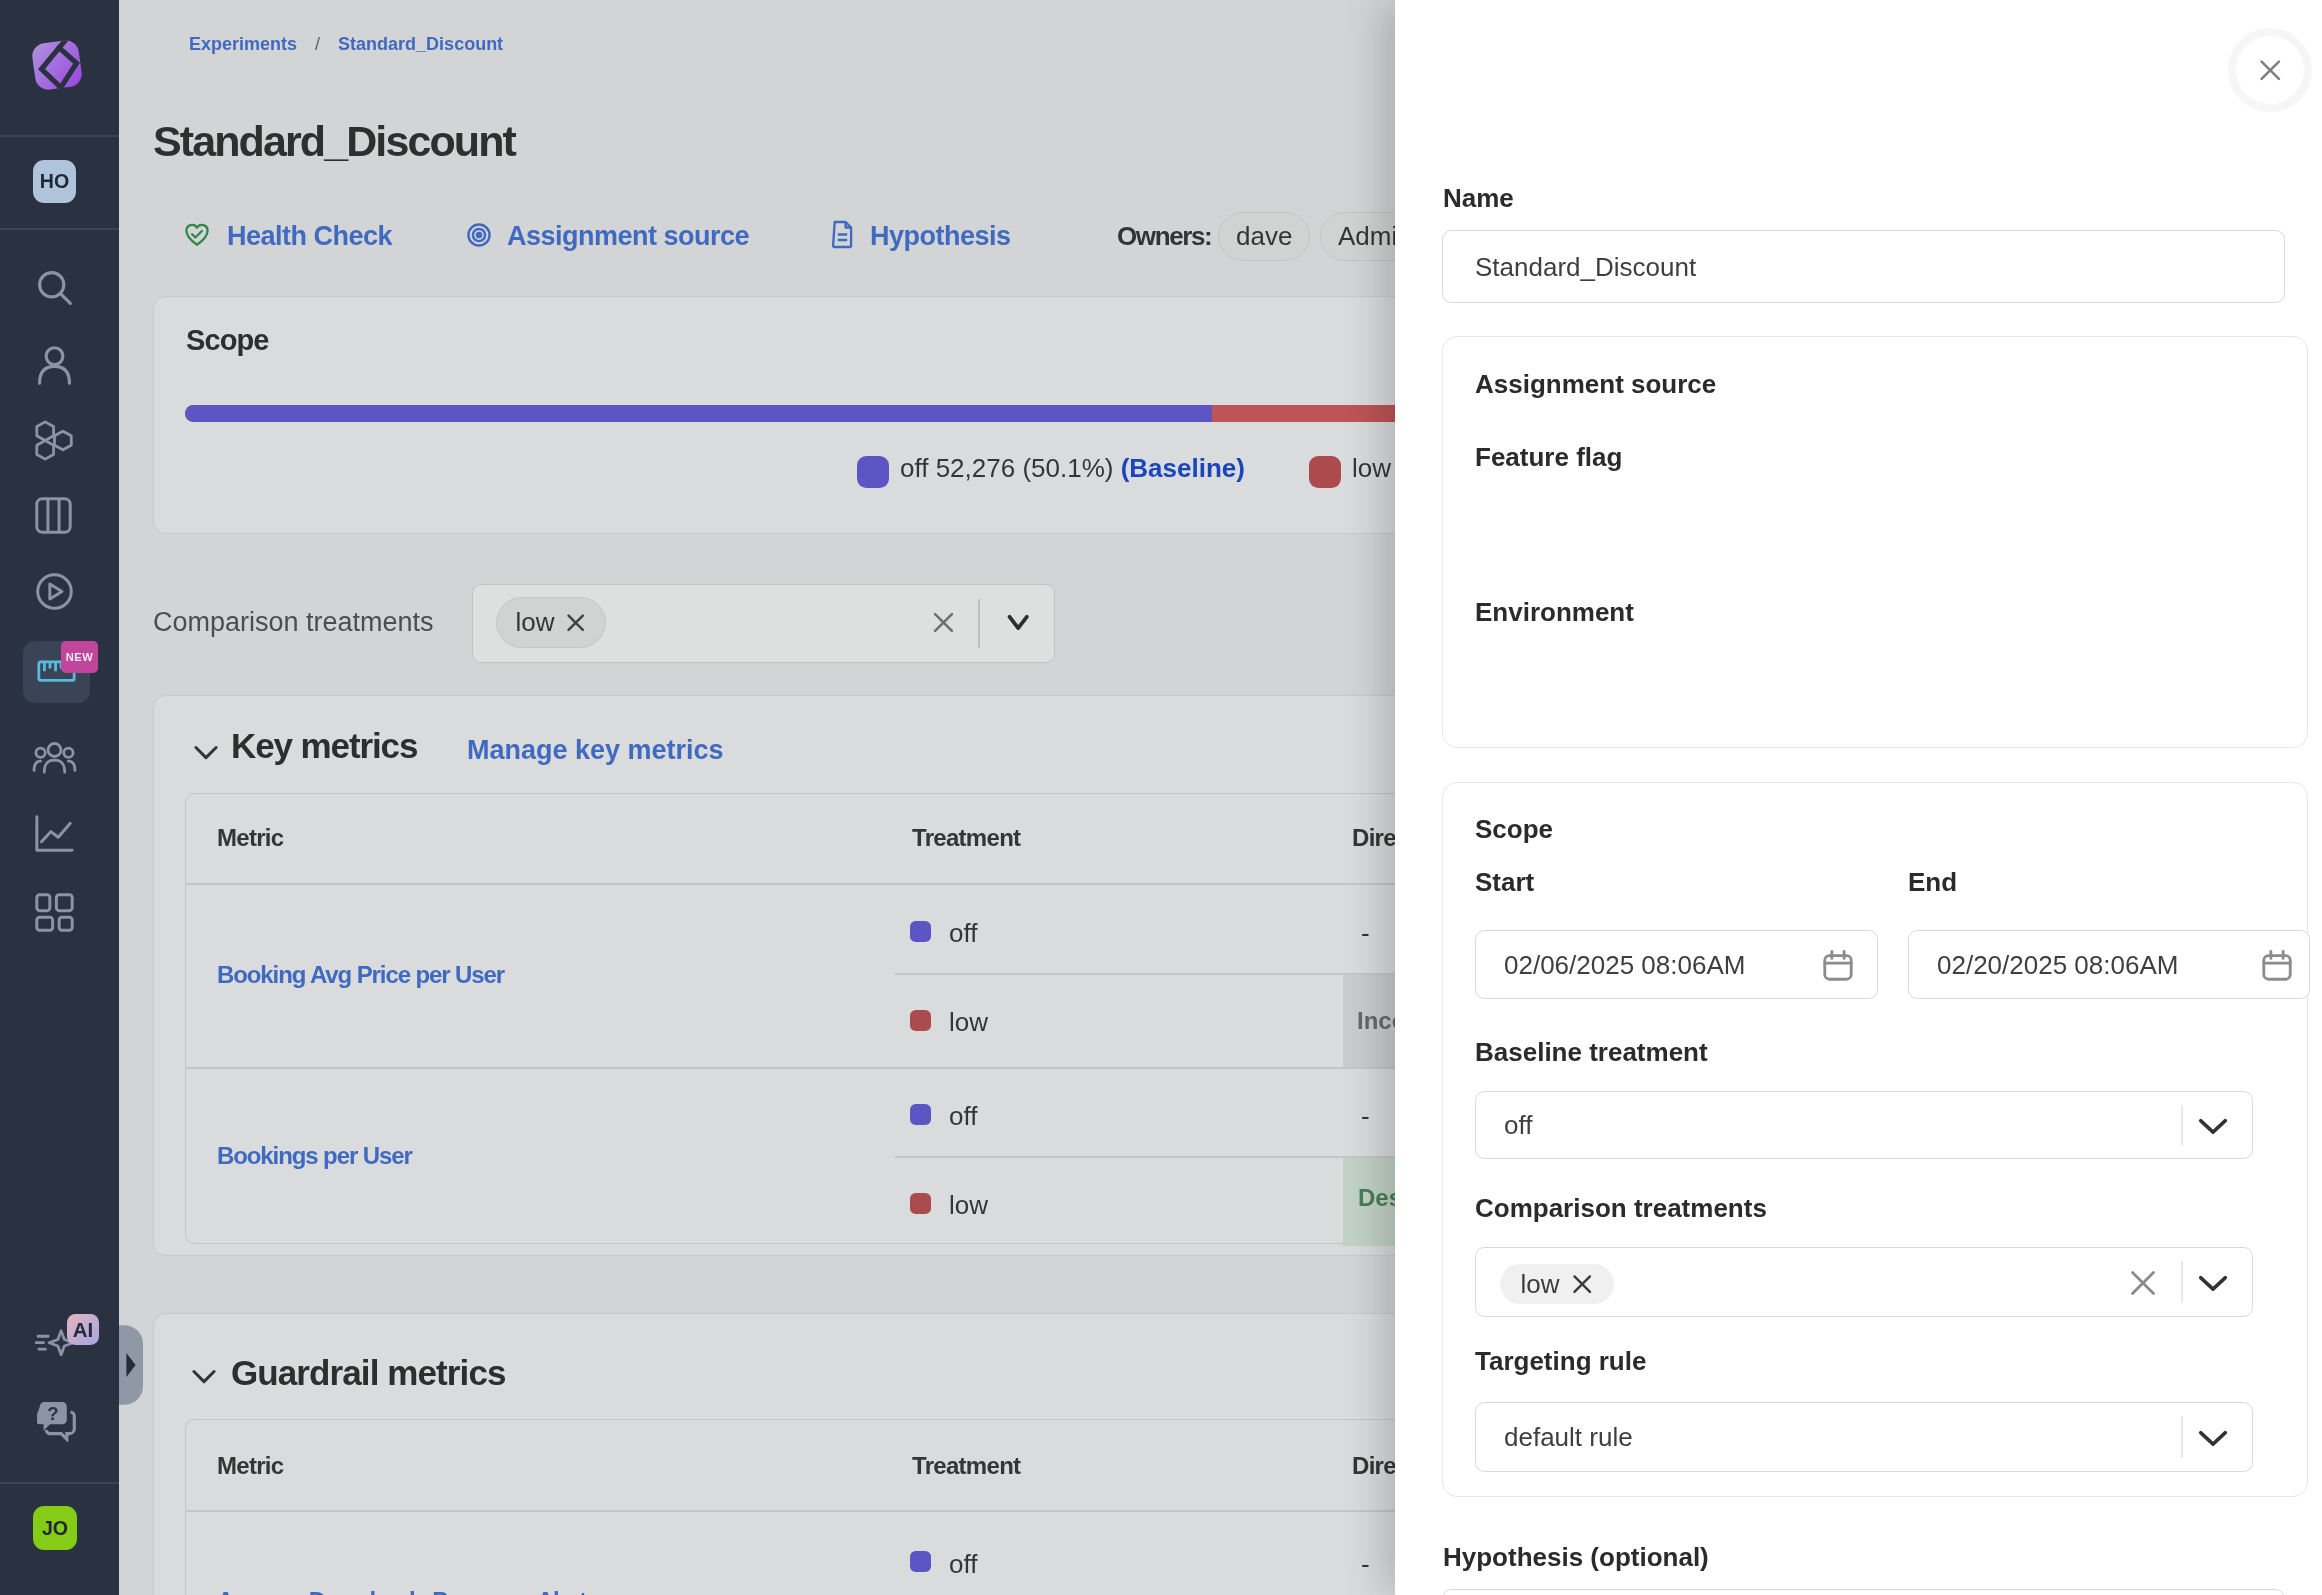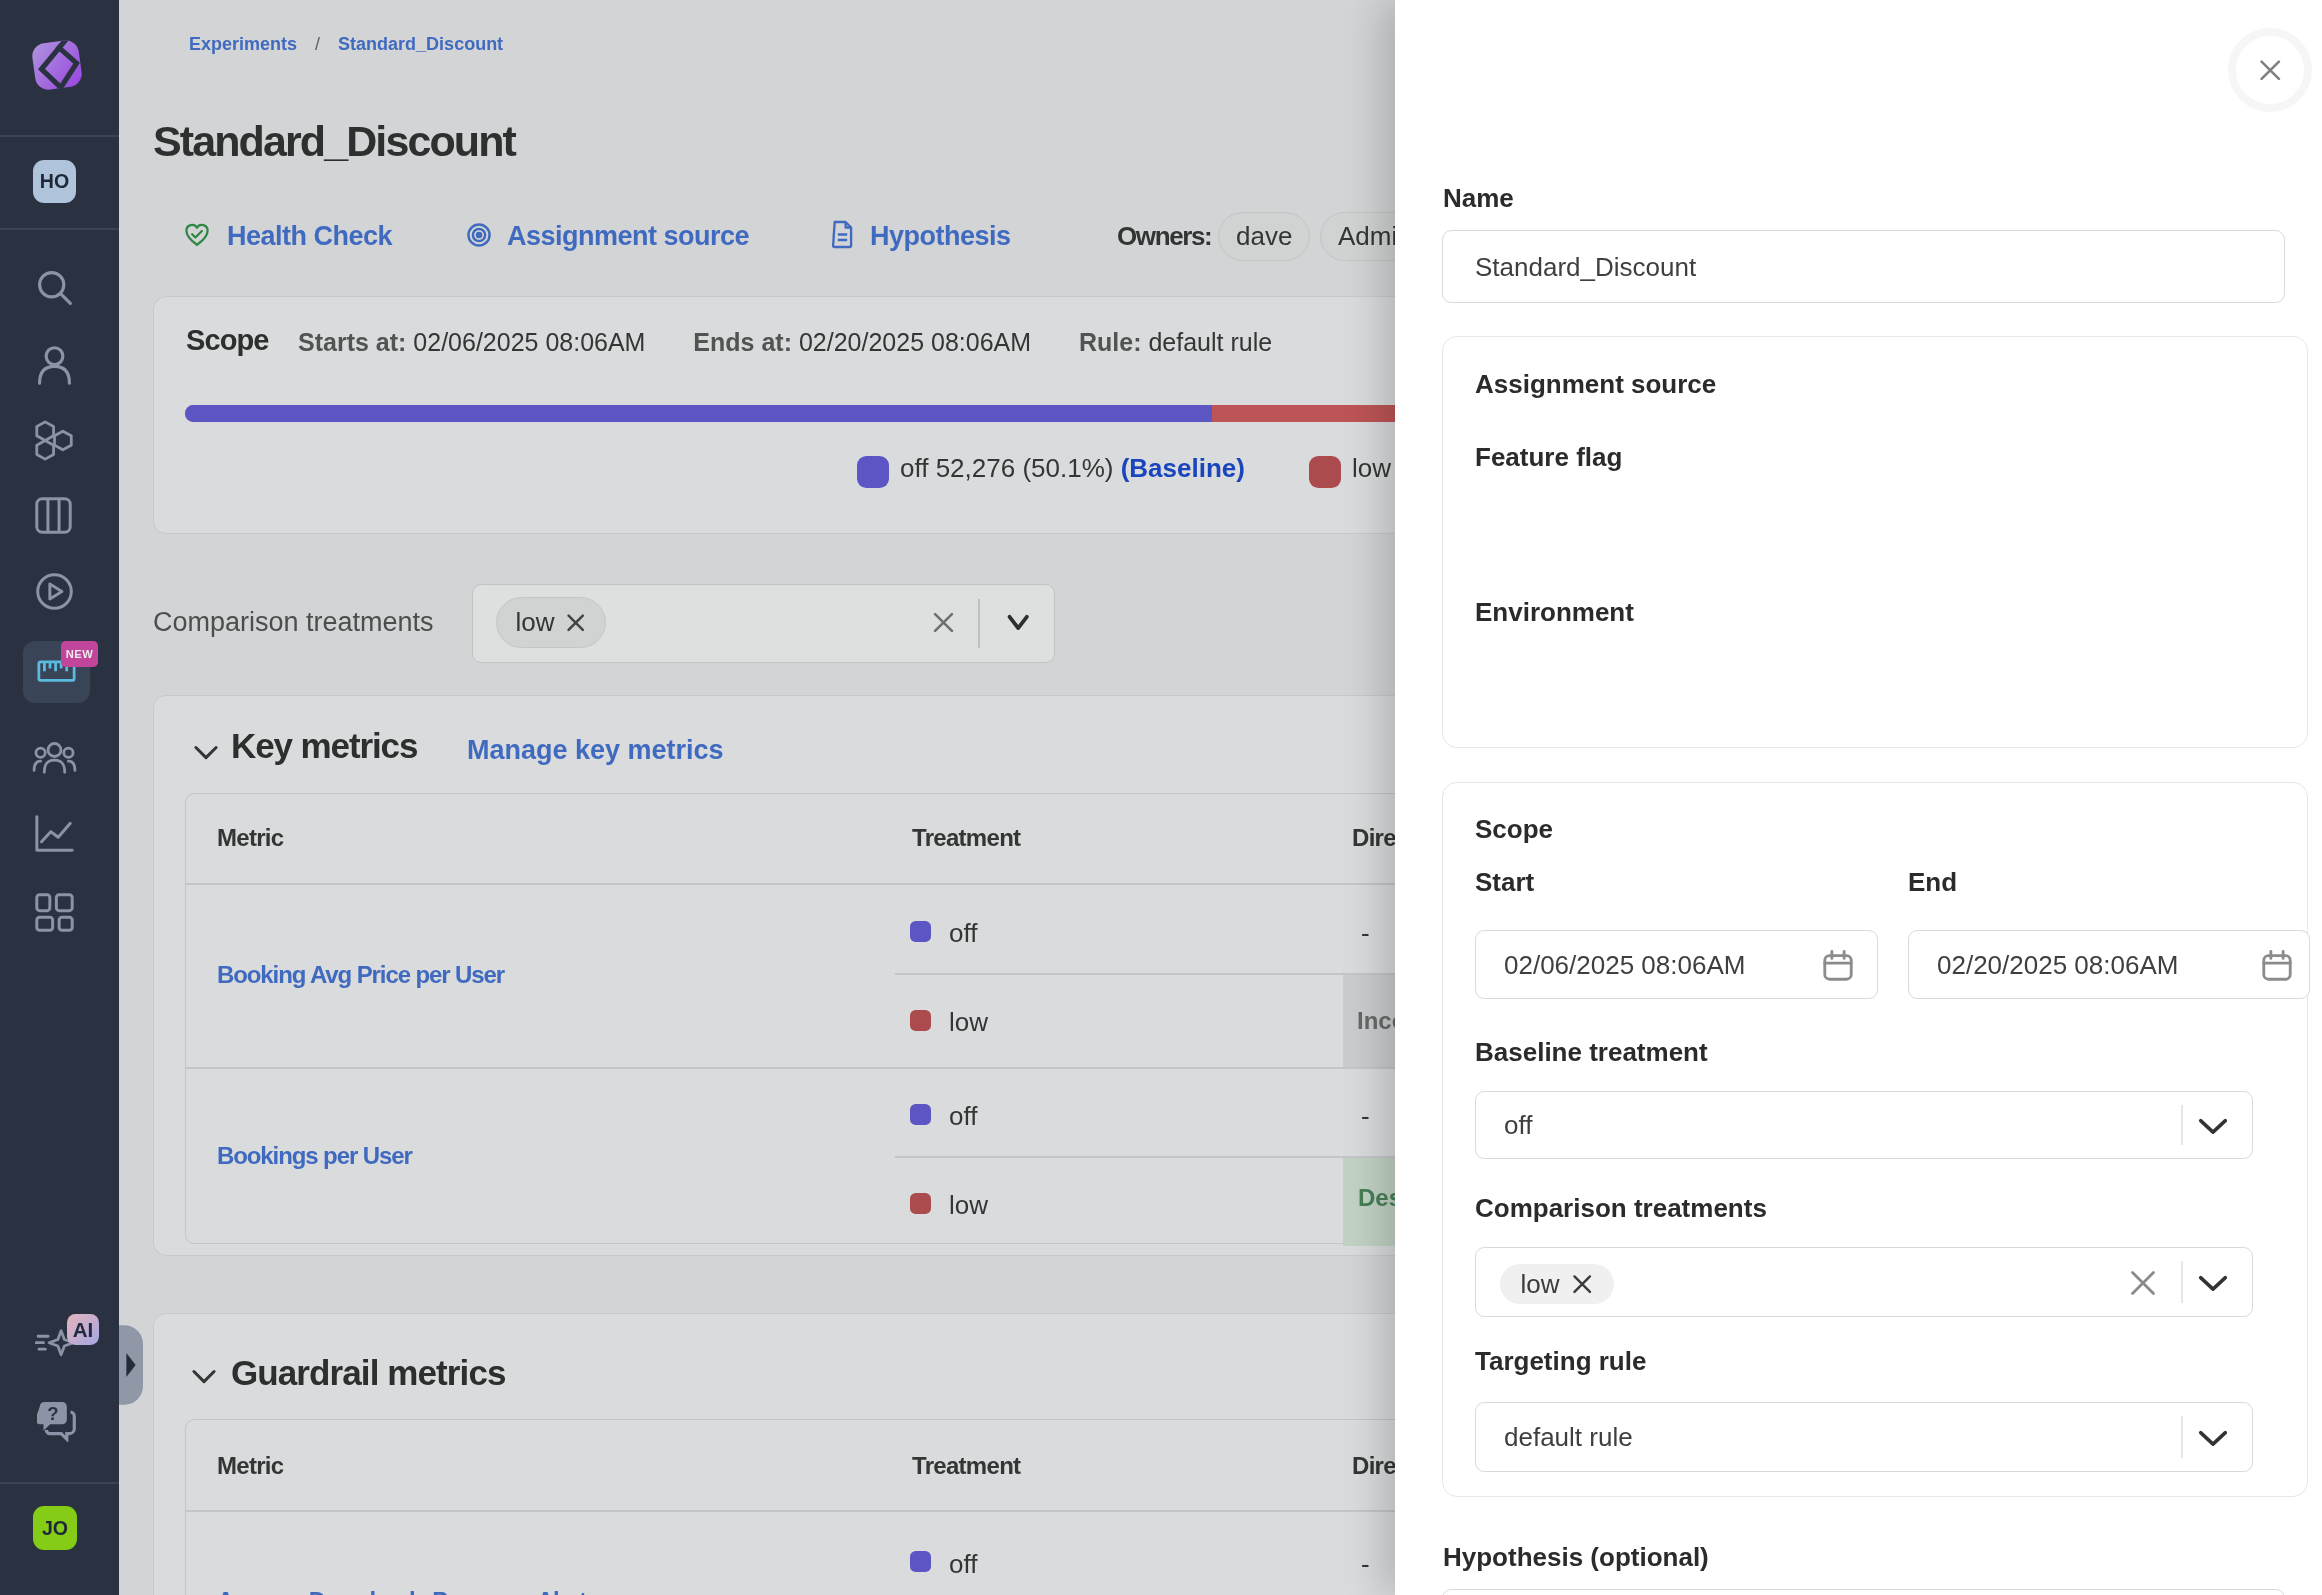--- a/index.html
+++ b/index.html
@@ -65,27 +65,20 @@
       <path d="M20 2 v7 h7"></path>
         <path d="M10 18 h12 M10 25 h12"></path>
     </svg>
     <div class="abs linkb" style="left:751px; top:221px; font-size:27px; letter-spacing:-0.5px;">Hypothesis</div>
     <div class="abs" style="left:998px; top:221px; font-size:26px; font-weight:700; letter-spacing:-1.4px; color:#3A3A3A;">Owners:</div>
     <div class="abs chip" style="left:1099px; top:212px; height:49px; padding:0 17px; font-size:26px; border:1.9px solid #E0E0E1;">dave</div>
     <div class="abs chip" style="left:1201px; top:212px; height:49px; padding:0 17px; font-size:26px; border:1.9px solid #E0E0E1;">Admin</div>
 
     <div class="card" style="left:34px; top:296px; width:2146px; height:238px;"></div>
     <div class="abs" style="left:67px; top:324px; font-size:29px; font-weight:700; letter-spacing:-0.9px; color:#333;">Scope</div>
-    <div class="abs" style="left:179px; top:328px; font-size:25px; color:#3B3B3B;">
-      <span style="color:#5E5E5E; font-weight:700;">Starts at:</span> 02/06/2025 08:06AM
-      <span style="display:inline-block; width:34px;"></span>
-      <span style="color:#5E5E5E; font-weight:700;">Ends at:</span> 02/20/2025 08:06AM
-      <span style="display:inline-block; width:34px;"></span>
-      <span style="color:#5E5E5E; font-weight:700;">Rule:</span> default rule
-    </div>
     <div class="abs" style="left:66px; top:405px; width:2084px; height:17px; border-radius:8.4px; background:#D95F60; overflow:hidden;">
       <div style="width:1027px; height:17px; background:#6962E2;"></div>
     </div>
     <div class="abs" style="left:738px; top:456px; width:32px; height:32px; border-radius:9.3px; background:#6962E2;"></div>
     <div class="abs" style="left:781px; top:453px; font-size:26px; color:#3B3B3B;">off 52,276 (50.1%) <b style="color:#1d4ed8;">(Baseline)</b></div>
     <div class="abs" style="left:1190px; top:456px; width:32px; height:32px; border-radius:9.3px; background:#C55557;"></div>
     <div class="abs" style="left:1233px; top:453px; font-size:26px; color:#3B3B3B;">low 52,067 (49.9%)</div>
 
     <div class="abs" style="left:34px; top:607px; font-size:27px; color:#575757;">Comparison treatments</div>
     <div class="sel" style="left:353px; top:584px; width:583px; height:79px;">
@@ -203,21 +196,21 @@
     </svg>
     <svg class="abs" style="left:34px; top:571px;" width="41" height="41" viewBox="0 0 44 44" fill="none" stroke="#8C93A6" stroke-width="3.2" stroke-linejoin="round">
       <circle cx="22" cy="22" r="18"></circle>
         <path d="M17 14 L30 22 L17 30 Z"></path>
     </svg>
     <div class="abs" style="left:23px; top:641px; width:67px; height:62px; background:#3A4457; border-radius:12px;"></div>
     <svg class="abs" style="left:37px; top:660px;" width="39" height="22.4" viewBox="0 0 42 24" fill="none" stroke="#5BBBDE" stroke-width="3">
       <rect x="2" y="2" width="38" height="20" rx="2"></rect>
       <path d="M8 2 V12 M14 2 V9 M20 2 V12 M26 2 V9 M32 2 V12"></path>
     </svg>
-    <div class="abs" style="left:61px; top:641px; width:37px; height:26px; background:#C0459B; border-radius:4.7px; color:#EFE9EE; font-size:11.2px; font-weight:700; display:flex; align-items:center; justify-content:center; letter-spacing:0.5px;">NEW</div>
+    <div class="abs" style="left:61px; top:641px; width:37px; height:32px; background:#C0459B; border-radius:4.7px; color:#EFE9EE; font-size:11.2px; font-weight:700; display:flex; align-items:center; justify-content:center; letter-spacing:0.5px;">NEW</div>
     <svg class="abs" style="left:32px; top:737px;" width="45" height="39" viewBox="0 0 48 42" fill="none" stroke="#8C93A6" stroke-width="3" stroke-linecap="round">
       <circle cx="24" cy="14" r="7"></circle>
       <path d="M13 38 C13 28 17 25 24 25 C31 25 35 28 35 38"></path>
       <circle cx="9" cy="17" r="5"></circle>
         <path d="M2 36 C2 29 4 26 9 26"></path>
       <circle cx="39" cy="17" r="5"></circle>
         <path d="M46 36 C46 29 44 26 39 26"></path>
     </svg>
     <svg class="abs" style="left:34px; top:814px;" width="41" height="39" viewBox="0 0 44 42" fill="none" stroke="#8C93A6" stroke-width="3.2" stroke-linecap="round" stroke-linejoin="round">
       <path d="M3 3 V39 H41"></path>

